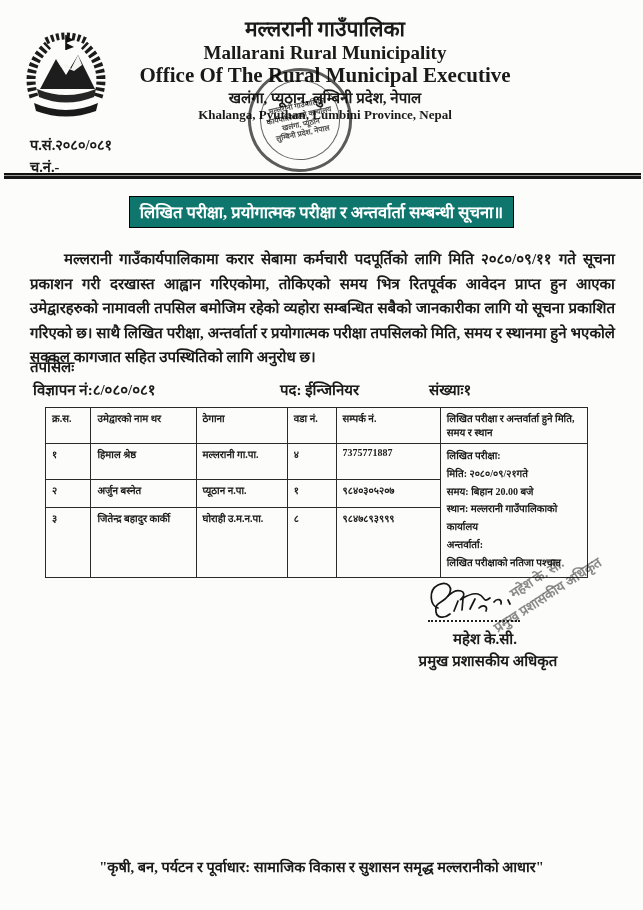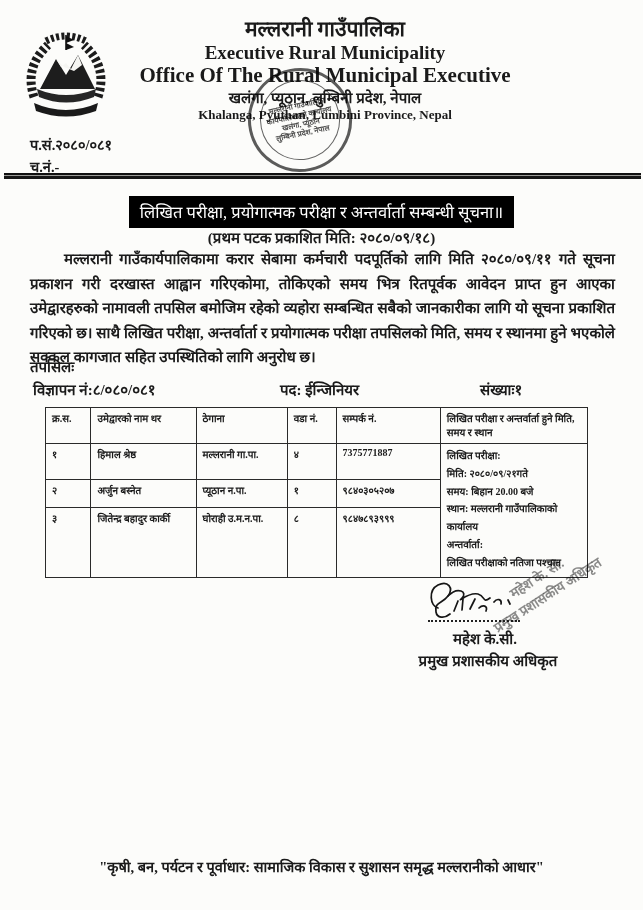--- a/index.html
+++ b/index.html
@@ -33,33 +33,33 @@
     position:absolute;left:9px;top:9px;right:9px;bottom:9px;
     border:1.5px solid rgba(35,35,35,.8);border-radius:50%;
     display:flex;flex-direction:column;justify-content:center;align-items:center;
     font-size:7.5px;font-weight:bold;color:rgba(25,25,25,.9);text-align:center;line-height:1.25;
   }
   .rule{position:absolute;left:4px;right:2px;top:173px;height:6px;
     background:linear-gradient(#101010 0 40%,#9a9a96 40% 52%,#161616 52% 100%);}
   
   .title-wrap{position:absolute;left:0;right:0;top:196px;text-align:center;}
   .title-bar{
-    display:inline-block;background:#000000;color:#fff;
-    font-size:16.5px;font-weight:normal;padding:3px 10px 4px 10px;border:1px solid #000;
+    display:inline-block;background:#0f766e;color:#fff;
+    font-size:16.5px;font-weight:bold;padding:3px 10px 4px 10px;border:1px solid #000;
   }
   .pubdate{position:absolute;left:0;right:0;top:227px;text-align:center;font-size:15px;font-weight:bold;}
   .body-par{
     position:absolute;left:30px;top:247px;width:585px;
     font-size:15px;line-height:1.64;text-align:justify;text-indent:34px;font-weight:bold;
   }
   .tapasil{position:absolute;left:30px;top:356px;font-size:15px;font-weight:bold;}
   .adline{position:absolute;left:0;top:379px;width:643px;font-size:15px;font-weight:bold;}
   .adline .ad1{position:absolute;left:33px;}
   .adline .ad2{position:absolute;left:280px;}
-  .adline .ad3{position:absolute;left:480px;}
+  .adline .ad3{position:absolute;left:429px;}
   
   table.cand{
     position:absolute;left:45px;top:407px;width:543px;
     border-collapse:collapse;font-size:10px;font-weight:bold;
   }
   table.cand th,table.cand td{
     border:1.6px solid #2a2a2a;padding:3px 6px;vertical-align:top;text-align:left;font-weight:bold;
   }
   tr.hdr{height:36px;} tr.r1{height:36px;} tr.r2{height:28px;} tr.r3{height:70px;}
   .c-sn{width:36px;} .c-name{width:108px;} .c-addr{width:90px;} .c-ward{width:42px;} .c-contact{width:102px;} .c-exam{width:155px;}
@@ -92,21 +92,21 @@
     <path d="M50,10 l0,15" stroke="#111" stroke-width="1.6" fill="none"></path>
     <path d="M50,11 l8,4 l-8,3 l8,4 l-8,3 z" fill="#111"></path>
     <path d="M24,64 L40,34 L50,50 L62,30 L79,64 Z" fill="#1d1d1d"></path>
     <path d="M40,34 L45,42 L50,38 L55,44 L62,30 L66,40 L58,46 L48,42 Z" fill="#f5f5f2"></path>
     <path d="M21,64 Q50,76 80,64 L78,72 Q50,83 23,72 Z" fill="#262626"></path>
     <path d="M18,78 Q50,92 82,78 L80,86 Q50,97 20,86 Z" fill="#1a1a1a"></path>
   </svg>
 
   <div class="head-center">
     <div class="np-org">मल्लरानी गाउँपालिका</div>
-    <div class="en-org">Executive Rural Municipality</div>
+    <div class="en-org">Mallarani Rural Municipality</div>
     <div class="en-office">Office Of The Rural Municipal Executive</div>
     <div class="np-addr">खलंगा, प्यूठान, लुम्बिनी प्रदेश, नेपाल</div>
     <div class="en-addr">Khalanga, Pyuthan, Lumbini Province, Nepal</div>
   </div>
 
   <div class="stamp">
     <div class="inner">
       <span>मल्लरानी गाउँपालिका</span>
       <span>कार्यपालिकाको कार्यालय</span>
       <span>खलंगा, प्यूठान</span>
@@ -118,21 +118,20 @@
   <div class="refs">
     <div>प.सं.२०८०/०८१</div>
     <div>च.नं.-</div>
   </div>
 
   <div class="rule"></div>
 
   <div class="title-wrap">
     <span class="title-bar">लिखित परीक्षा, प्रयोगात्मक परीक्षा र अन्तर्वार्ता सम्बन्धी सूचना॥</span>
   </div>
-  <div class="pubdate">(प्रथम पटक प्रकाशित मिति: २०८०/०९/१८)</div>
 
   <div class="body-par">मल्लरानी गाउँकार्यपालिकामा करार सेबामा कर्मचारी पदपूर्तिको लागि मिति २०८०/०९/११ गते सूचना प्रकाशन गरी दरखास्त आह्वान गरिएकोमा, तोकिएको समय भित्र रितपूर्वक आवेदन प्राप्त हुन आएका उमेद्वारहरुको नामावली तपसिल बमोजिम रहेको व्यहोरा सम्बन्धित सबैको जानकारीका लागि यो सूचना प्रकाशित गरिएको छ। साथै लिखित परीक्षा, अन्तर्वार्ता र प्रयोगात्मक परीक्षा तपसिलको मिति, समय र स्थानमा हुने भएकोले सक्कल कागजात सहित उपस्थितिको लागि अनुरोध छ।</div>
 
   <div class="tapasil">तपसिलः</div>
 
   <div class="adline">
     <span class="ad1">विज्ञापन नं:८/०८०/०८१</span>
     <span class="ad2">पद: ईन्जिनियर</span>
     <span class="ad3">संख्याः१</span>
   </div>

